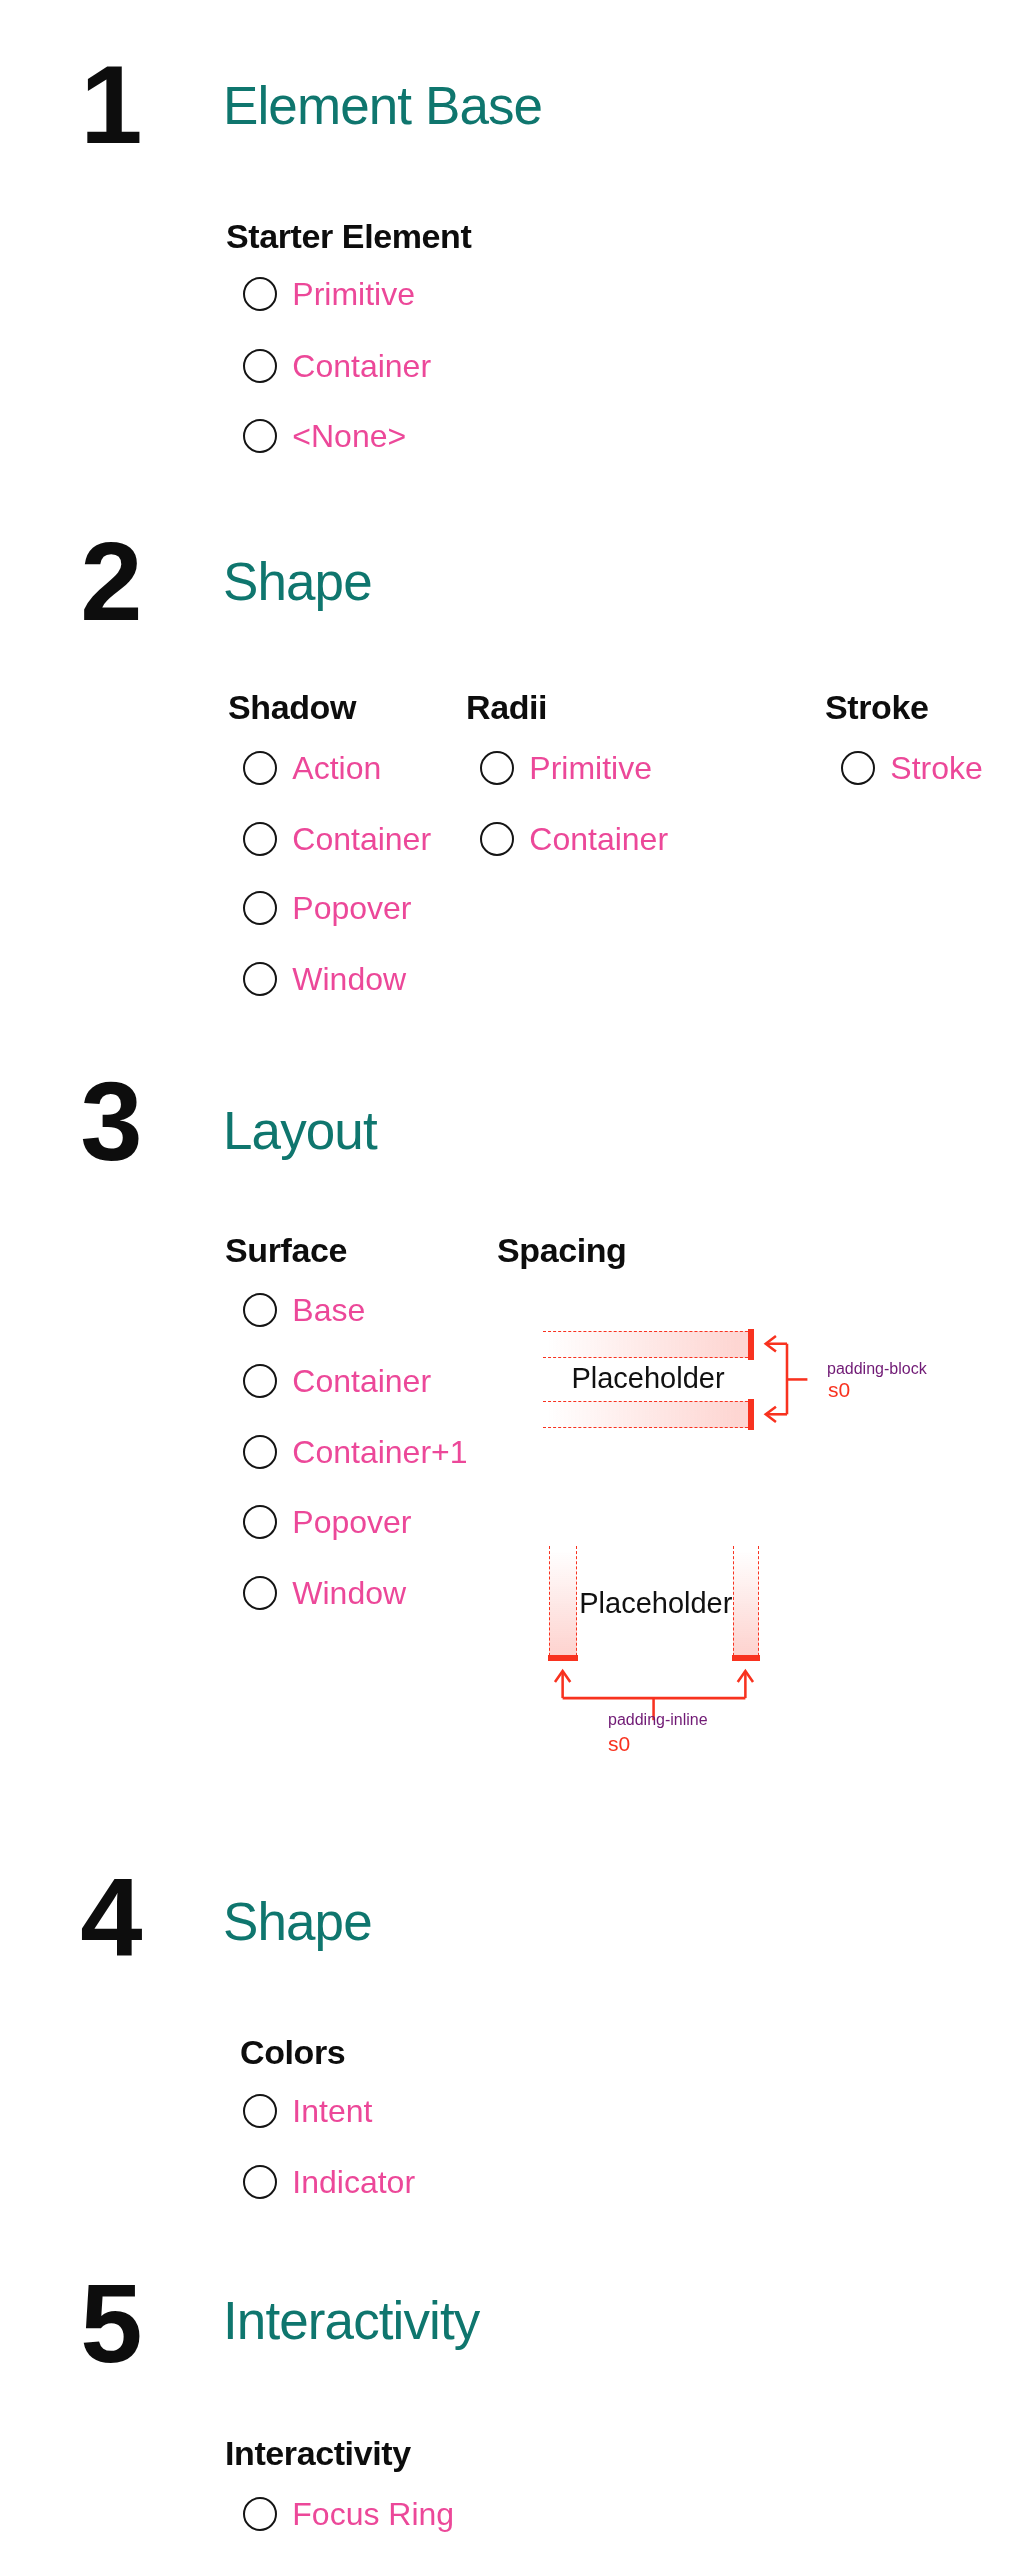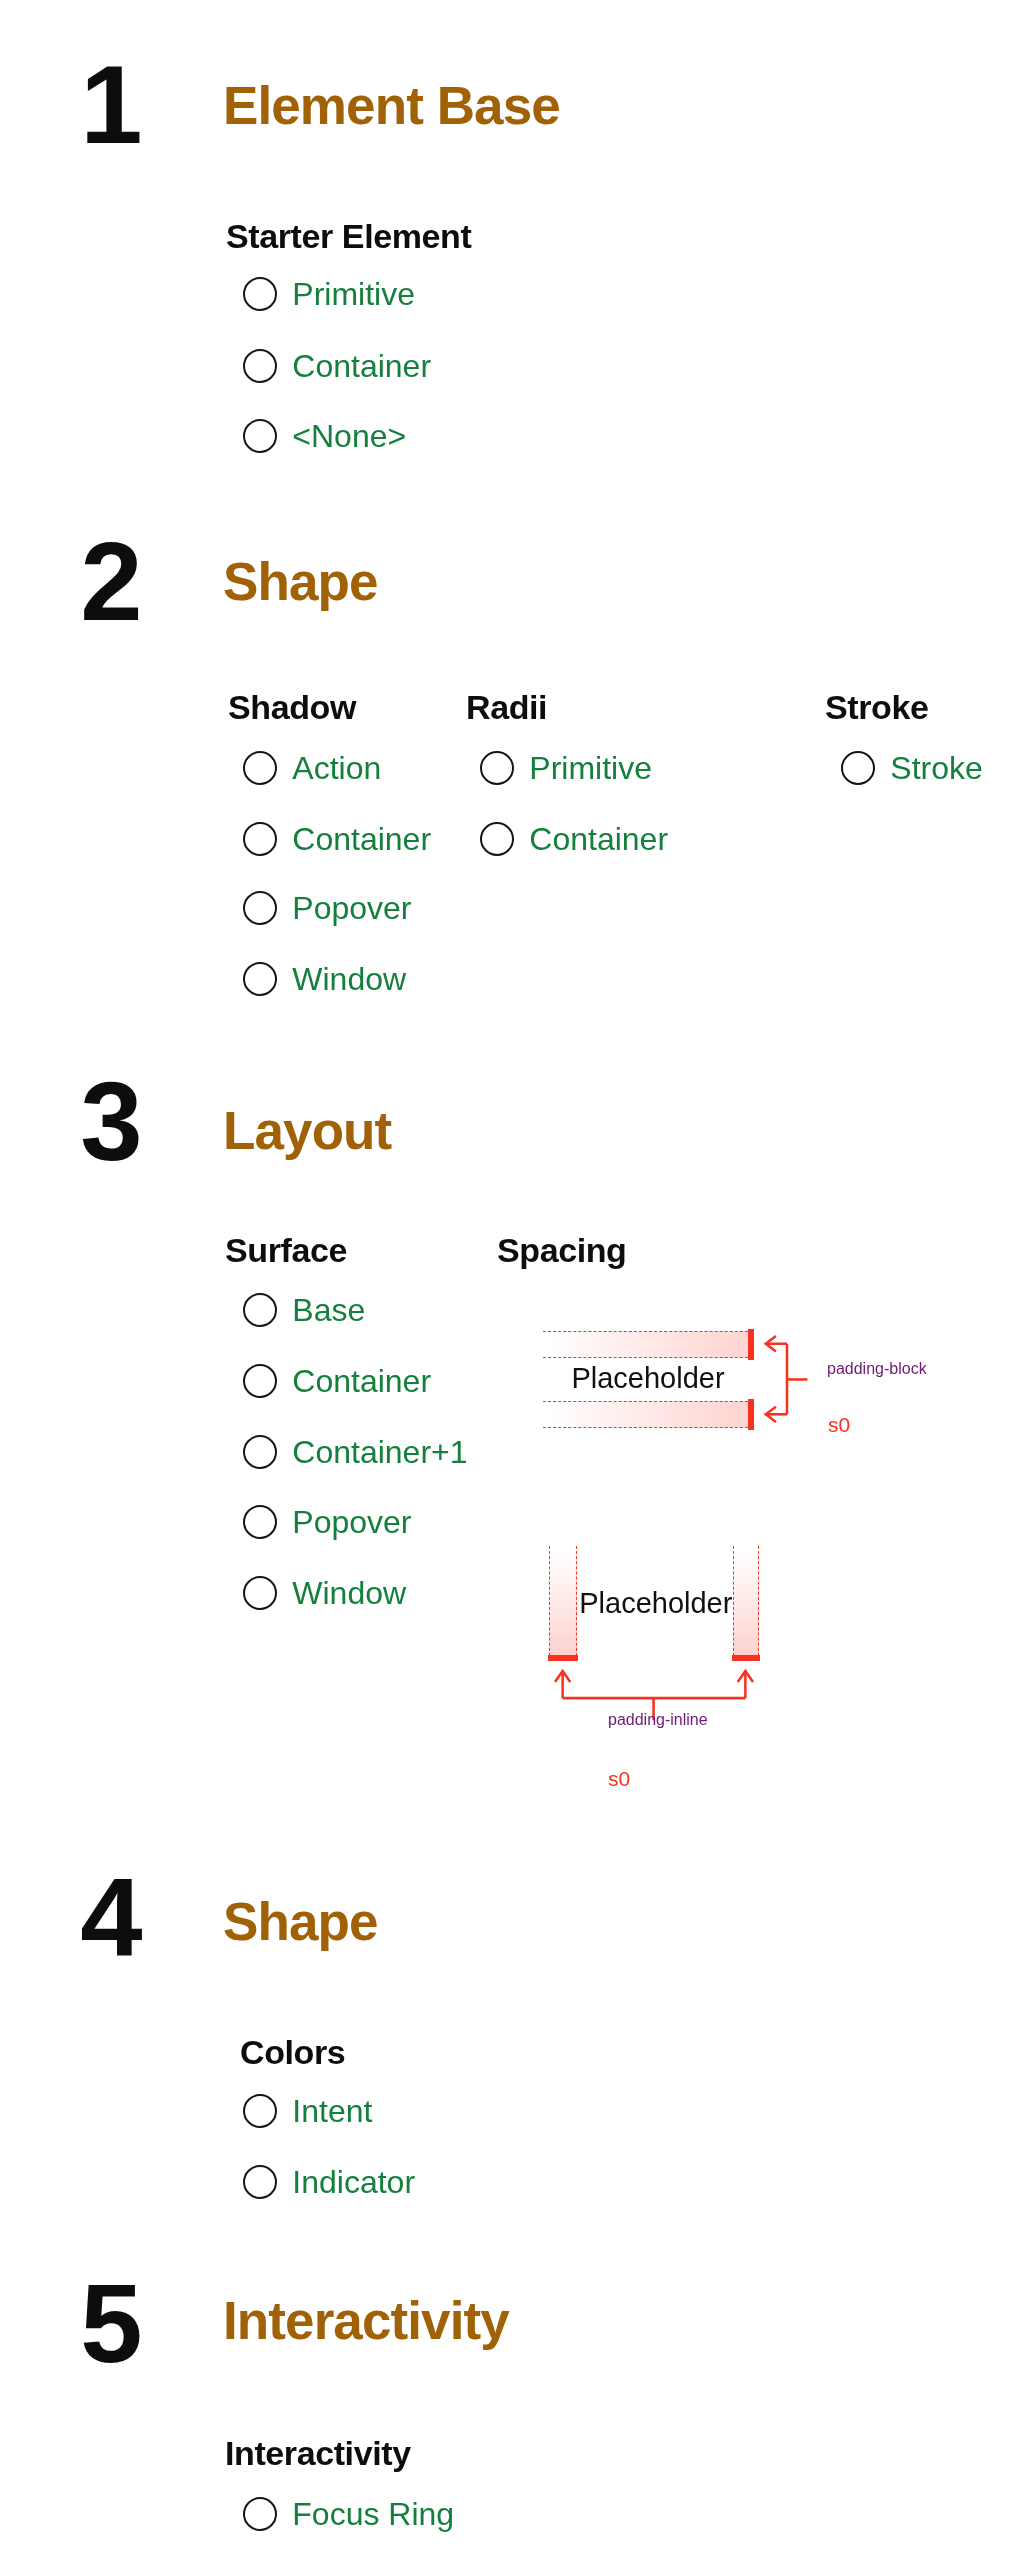--- a/index.html
+++ b/index.html
@@ -5,35 +5,35 @@
   html,body{margin:0;padding:0;background:#ffffff;}
   .canvas{
     position:relative;width:1019px;height:2576px;background:#ffffff;
     font-family:"Liberation Sans", sans-serif;color:#141414;overflow:hidden;
   }
   .sec-num{
     position:absolute;left:51px;width:119px;text-align:center;
     font-size:112px;font-weight:700;line-height:1;color:#0d0d0d;letter-spacing:-1.7px;
   }
   .sec-title{
-    position:absolute;left:223px;font-size:53px;font-weight:700;line-height:1;
-    color:#a16207;letter-spacing:-0.9px;white-space:nowrap;
+    position:absolute;left:223px;font-size:53px;font-weight:400;line-height:1;
+    color:#0f766e;letter-spacing:-0.9px;white-space:nowrap;
   }
   .group-label{
     position:absolute;font-size:34px;font-weight:700;line-height:1;
     color:#0d0d0d;letter-spacing:-0.4px;white-space:nowrap;
   }
   .row{
     position:absolute;display:flex;align-items:center;gap:15.3px;height:34px;
   }
   .radio{
     flex:none;width:34px;height:34px;border:2.6px solid #141414;border-radius:50%;
     box-sizing:border-box;background:#ffffff;cursor:pointer;
   }
-  .rlabel{font-size:32px;line-height:1;color:#15803d;white-space:nowrap;}
+  .rlabel{font-size:32px;line-height:1;color:#ec4899;white-space:nowrap;}
 
   
   .pb-diagram{position:absolute;left:543px;top:1331px;width:210px;height:95px;}
   .pb-strip{
     position:absolute;left:0;right:0;height:25px;box-sizing:content-box;
     border-top:1.7px dashed #f8321f;border-bottom:1.7px dashed #f8321f;
     background:linear-gradient(to right, rgba(248,49,31,0) 2%, rgba(248,49,31,0.20) 92%);
   }
   .pb-strip.top{top:0;}
   .pb-strip.bottom{top:70px;}
@@ -52,21 +52,21 @@
   .pi-bar.right{right:0;width:26.4px;}
   .pi-cap{position:absolute;left:-1.7px;right:-1.7px;bottom:0;height:6px;background:#f8321f;}
   .pi-placeholder{
     position:absolute;left:30px;right:26.4px;top:40px;height:34px;display:flex;
     align-items:center;justify-content:center;font-size:29px;color:#111;white-space:nowrap;
   }
   .red-note{
     position:absolute;font-size:16px;line-height:1.1;color:#701a75;white-space:nowrap;
   }
   .red-token{
-    position:absolute;font-size:21px;line-height:1;color:#f8321f;white-space:nowrap;margin-top:35px;
+    position:absolute;font-size:21px;line-height:1;color:#f8321f;white-space:nowrap;
   }
   svg.annot{position:absolute;overflow:visible;}
   svg.annot path{stroke:#f8321f;stroke-width:3;fill:none;}
 </style>
 </head>
 <body>
 
 <div class="canvas">
 
   <div class="sec-num" style="top:49px">1</div>

